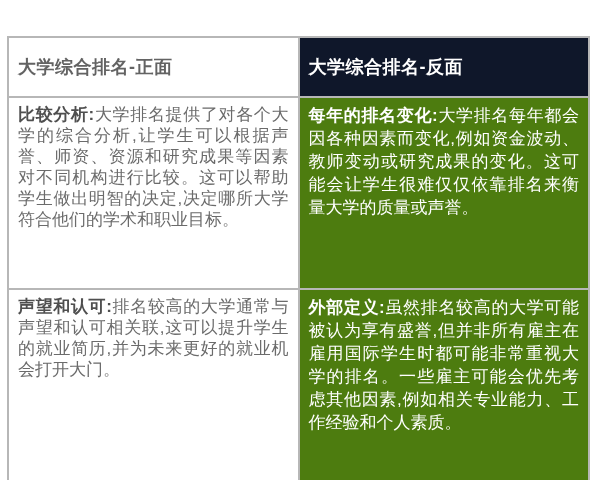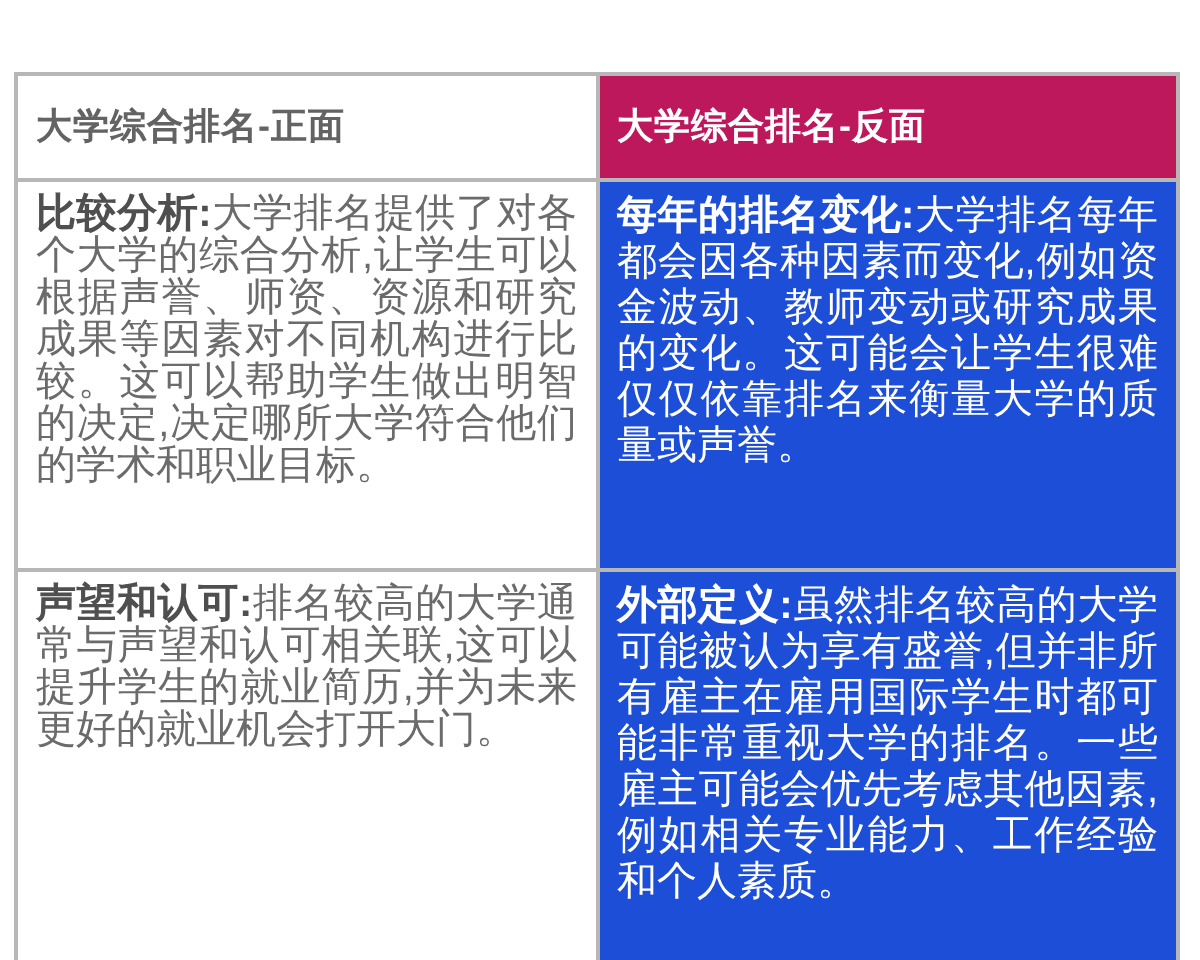--- a/index.html
+++ b/index.html
@@ -44,36 +44,36 @@
     text-align: left;
     font-size: 18px;
     font-weight: bold;
     letter-spacing: 0.5px;
   }
   th.pos-head {
     background: #ffffff;
     color: #636363;
   }
   th.neg-head {
-    background: #be185d;
+    background: #0f172a;
     color: #ffffff;
   }
   tr.row-1 { height: 135px; }
   tr.row-2 { height: 104px; }
   td.pos-cell {
     background: #ffffff;
     color: #6b6b6b;
   }
   td.neg-cell {
-    background: #1d4ed8;
+    background: #4d7c0f;
     color: #ffffff;
   }
   .cell-p {
     margin: 2px 0 0 0;
-    font-size: 20px;
+    font-size: 17px;
     text-align: justify;
   }
   td.pos-cell .cell-p { line-height: 21px; }
   td.neg-cell .cell-p { line-height: 23px; }
   .sec-label {
     font-weight: bold;
   }
   td.pos-cell .sec-label { color: #4f4f4f; }
   td.neg-cell .sec-label { color: #ffffff; }
 </style>

